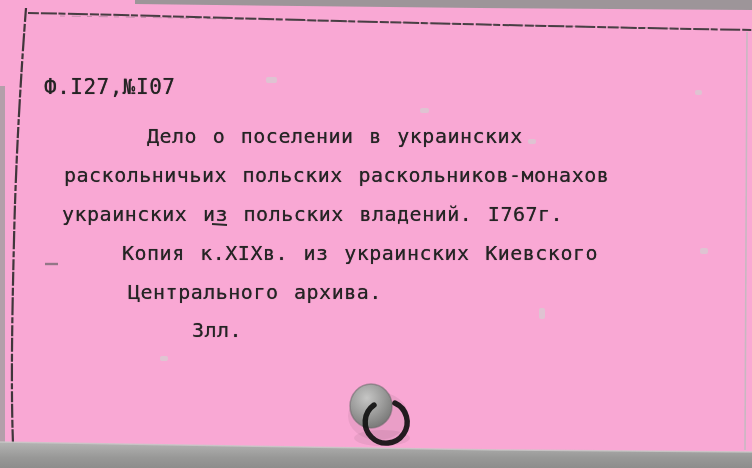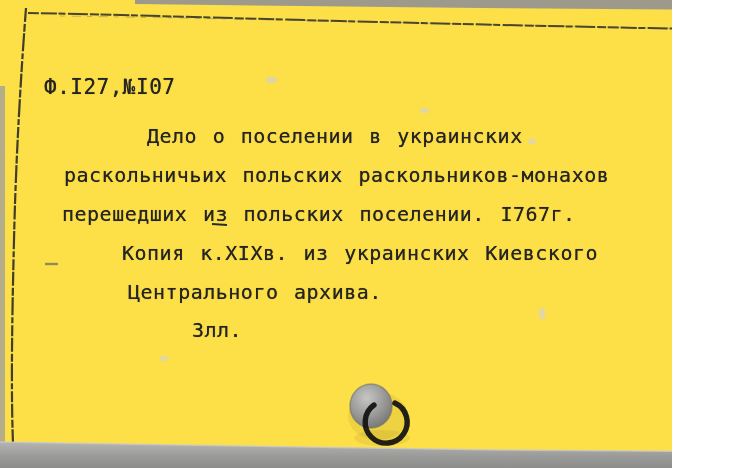--- a/index.html
+++ b/index.html
@@ -1,22 +1,21 @@
 <!DOCTYPE html>
 <html><head>
 <meta charset="utf-8">
 <style>
   html,body{margin:0;padding:0;background:#ffffff;}
   .scan{
     position:relative;
-    width:636px;height:468px;
-    background:#fde047;
+    width:752px;height:468px;
+    background:#f9a8d4;
     overflow:hidden;
     font-family:"DejaVu Sans Mono","Liberation Mono",monospace;
-    padding-left:36px;
   }
   .artifacts{position:absolute;left:0;top:0;width:752px;height:468px;z-index:1;}
   .textlayer{position:absolute;left:0;top:0;width:752px;height:468px;z-index:2;}
   .tline{
     position:absolute;
     white-space:pre;
     font-size:20px;
     line-height:26px;
     letter-spacing:0.5px;
     word-spacing:3px;
@@ -83,19 +82,19 @@
       <ellipse cx="371" cy="406" rx="21" ry="22" fill="url(#blobGrad)"></ellipse>
       <ellipse cx="371" cy="406" rx="21" ry="22" fill="none" stroke="#6a6a6a" stroke-width="1.5" opacity="0.55"></ellipse>
       <path d="M394.9,403 A21,21 0 1 1 374,405" fill="none" stroke="#101010" stroke-width="5.4" stroke-linecap="round" opacity="0.92"></path>
     </g>
   </svg>
 
   <div class="textlayer">
     <div class="tline ref">Ф.I27,№I07</div>
     <div class="tline l1">Дело о поселении в украинских</div>
     <div class="tline l2">раскольничьих польских раскольников-монахов</div>
-    <div class="tline l3">перешедших из польских поселении. I767г.</div>
+    <div class="tline l3">украинских из польских владений. I767г.</div>
     <div class="tline l4">Копия к.XIXв. из украинских Киевского</div>
     <div class="tline l5">Центрального архива.</div>
     <div class="tline l6">3лл.</div>
   </div>
 
 </div>
 
 </body></html>

